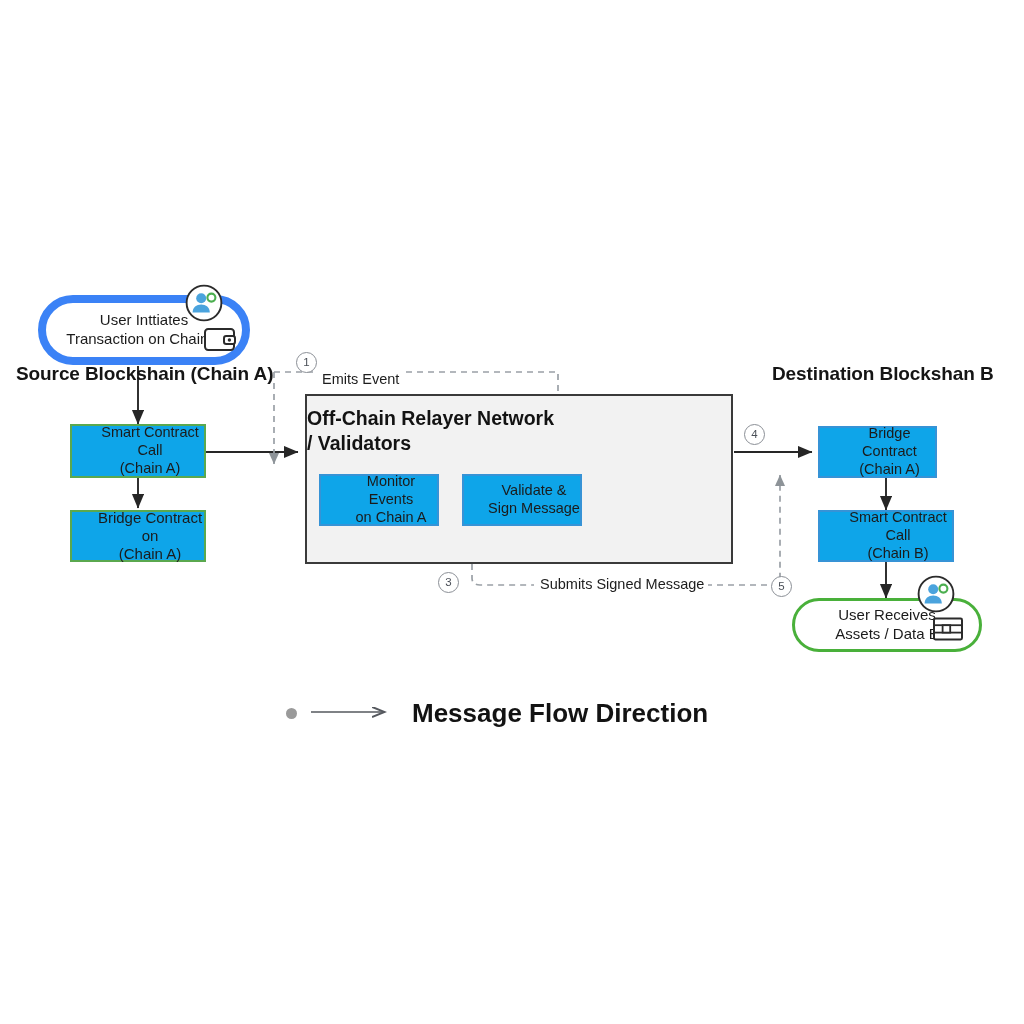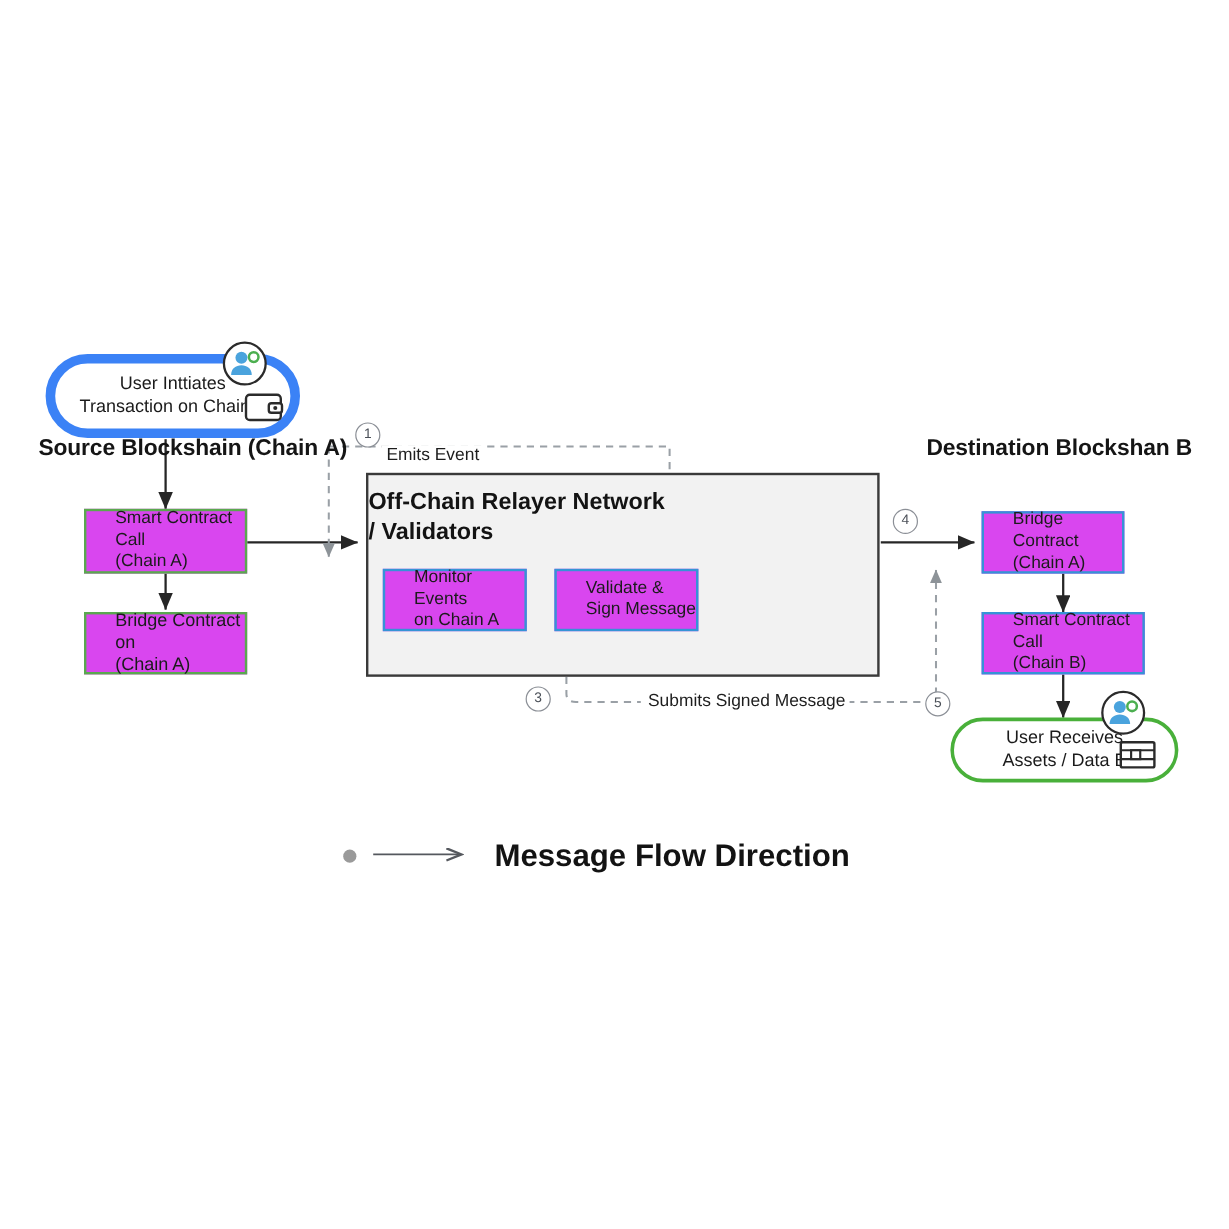--- a/index.html
+++ b/index.html
@@ -30,21 +30,22 @@
     pointer-events: none;
   }
 
   
   .node {
     position: absolute;
     box-sizing: border-box;
     display: flex;
     align-items: center;
     justify-content: center;
-    background: #d946ef;
+    text-align: center;
+    background: #0ea5e9;
     line-height: 1.22;
     white-space: pre-line;
     padding-left: 24px;
   }
   .node-green { border: 2.2px solid #5aa84f; }
   .node-blue  { border: 2.2px solid #3693d6; }
 
   .rounded-node {
     position: absolute;
     box-sizing: border-box;
@@ -200,21 +201,21 @@
     <path d="M8.6 29.4c0-5.1 3.9-8.0 8.6-8.0s8.6 2.9 8.6 8.0z" fill="#4aa3dd"></path>
     <circle cx="27.4" cy="14.6" r="4.0" fill="#ffffff" stroke="#4caf50" stroke-width="2.1"></circle>
   </svg>
 
   <svg class="icon-abs" style="left:203px; top:325px;" width="34" height="30" viewBox="0 0 34 30">
     <rect x="2" y="4" width="29" height="21" rx="3.2" fill="#ffffff" stroke="#2b2b2b" stroke-width="2"></rect>
     <rect x="21" y="11" width="11" height="8" rx="2.2" fill="#ffffff" stroke="#2b2b2b" stroke-width="2"></rect>
     <circle cx="26.4" cy="15" r="1.7" fill="#2b2b2b"></circle>
   </svg>
 
-  <div class="section-title" style="left:32px; top:363px;">Source Blockshain (Chain A)</div>
+  <div class="section-title" style="left:16px; top:363px;">Source Blockshain (Chain A)</div>
 
   <div class="node node-green" style="left:70px; top:424px; width:136px; height:54px; font-size:14.5px;">Smart Contract Call
 (Chain A)</div>
 
   <div class="node node-green" style="left:70px; top:510px; width:136px; height:52px; font-size:15px;">Bridge Contract on
 (Chain A)</div>
 
   <div id="relayer-container">
     <div id="relayer-title">Off-Chain Relayer Network
 / Validators</div>

